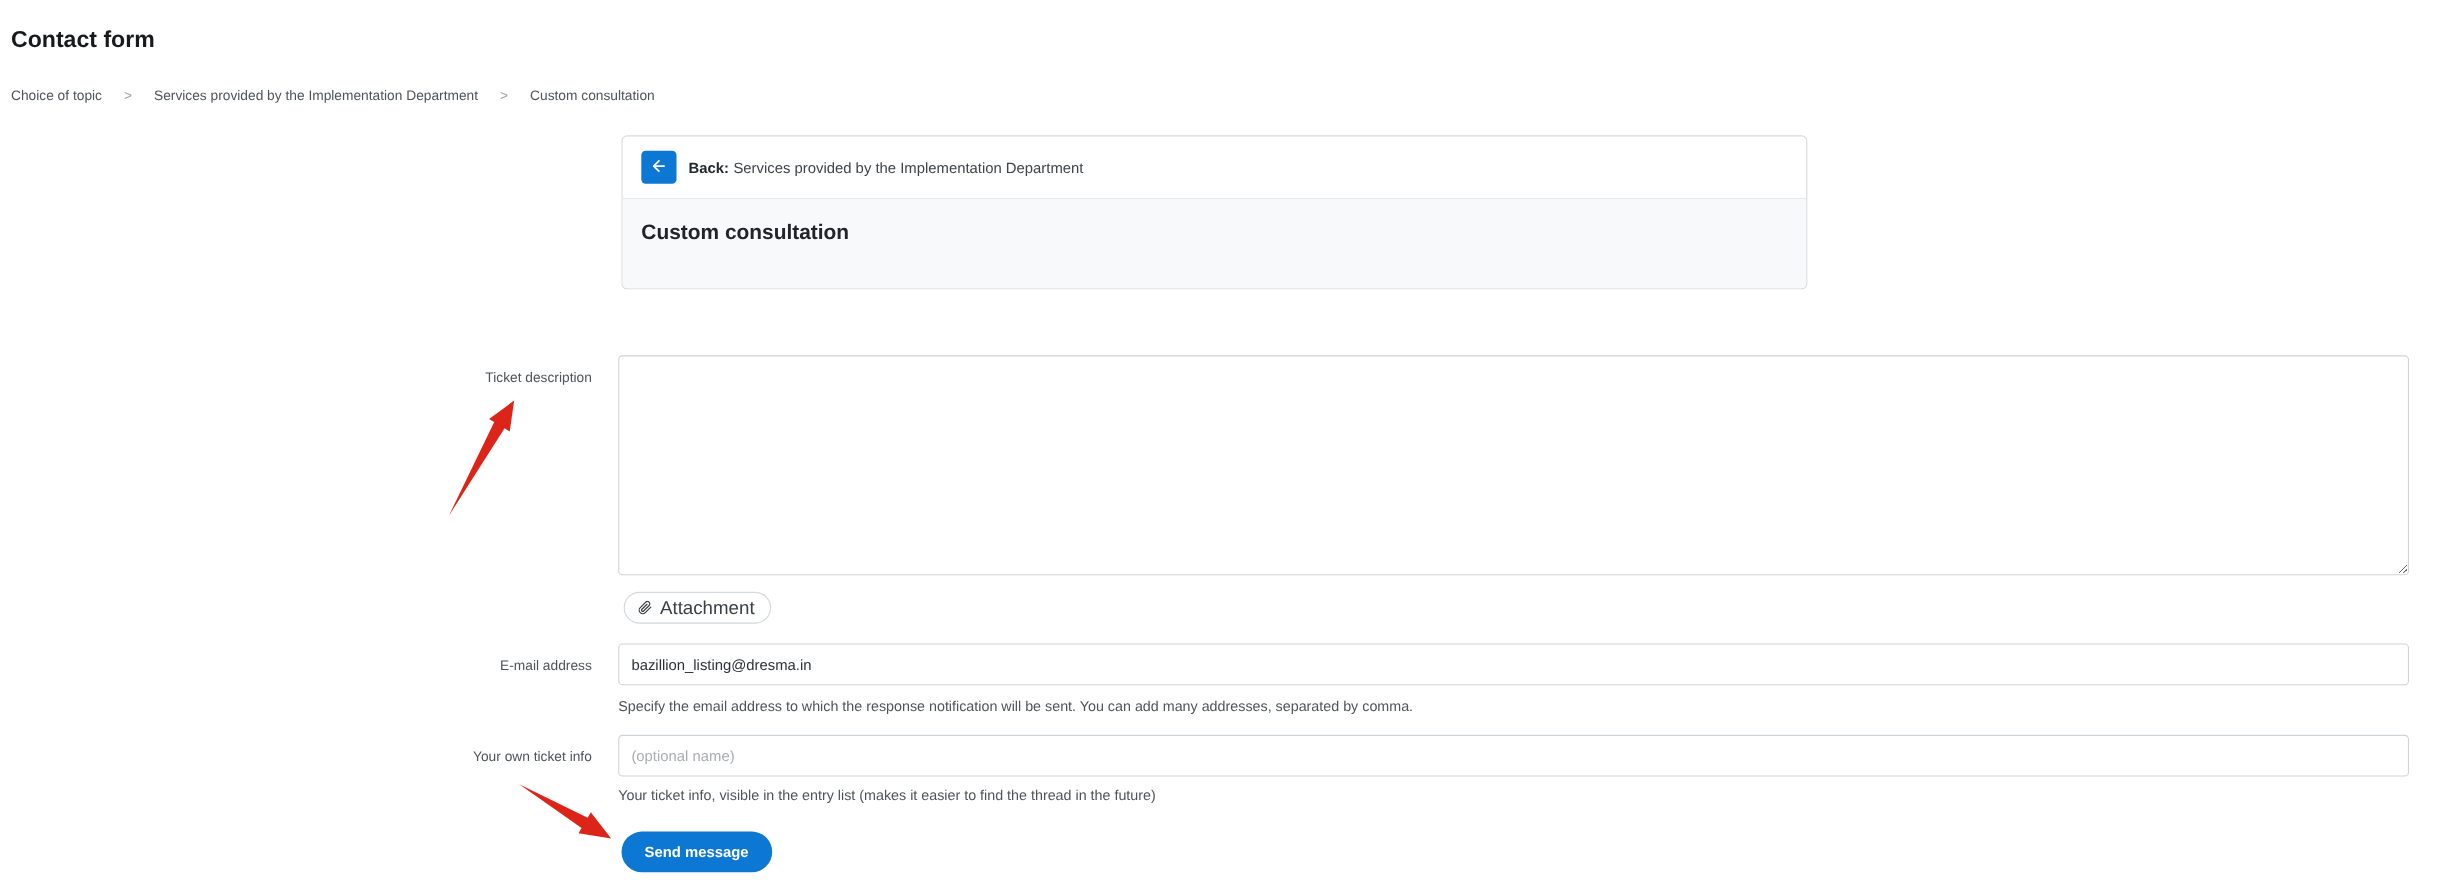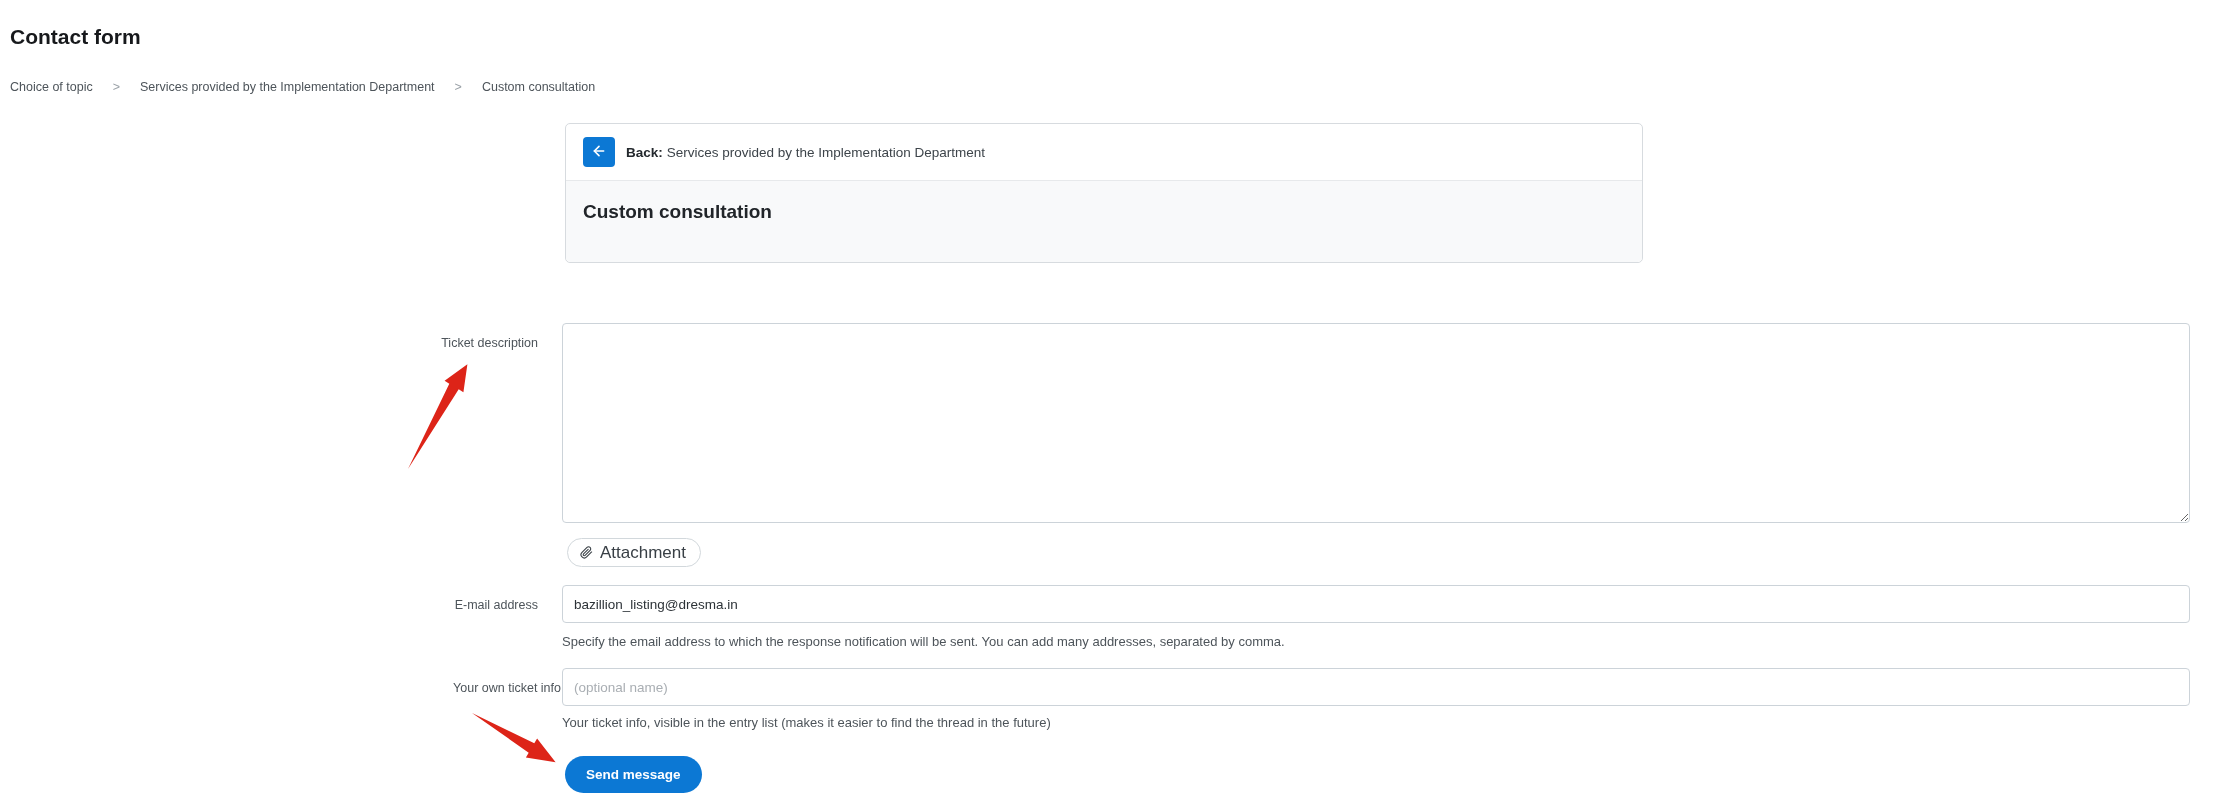--- a/index.html
+++ b/index.html
@@ -51,21 +51,21 @@
   }
   .card-title { font-size: 19px; font-weight: 700; color: #212529; margin-bottom: 15px; }
   .card-desc { font-size: 13.5px; line-height: 20px; color: #474e54; max-width: 1044px; }
 
   .field-label {
     position: absolute; left: 0; width: 538px; text-align: right;
     font-size: 12.5px; color: #4d545a;
   }
   #label-ticket-description { top: 336px; }
   #label-email { top: 598px; }
-  #label-ticket-info { top: 681px; margin-left: 23px; }
+  #label-ticket-info { top: 681px; }
 
   .ticket-textarea {
     position: absolute; left: 562px; top: 323px;
     width: 1628px; height: 200px;
     border: 1px solid #ccd3d9; border-radius: 4px;
     background: #fff; resize: both;
     padding: 10px 13px;
     font-family: "Liberation Sans", sans-serif;
     font-size: 13.5px; color: #2c3237;
   }

